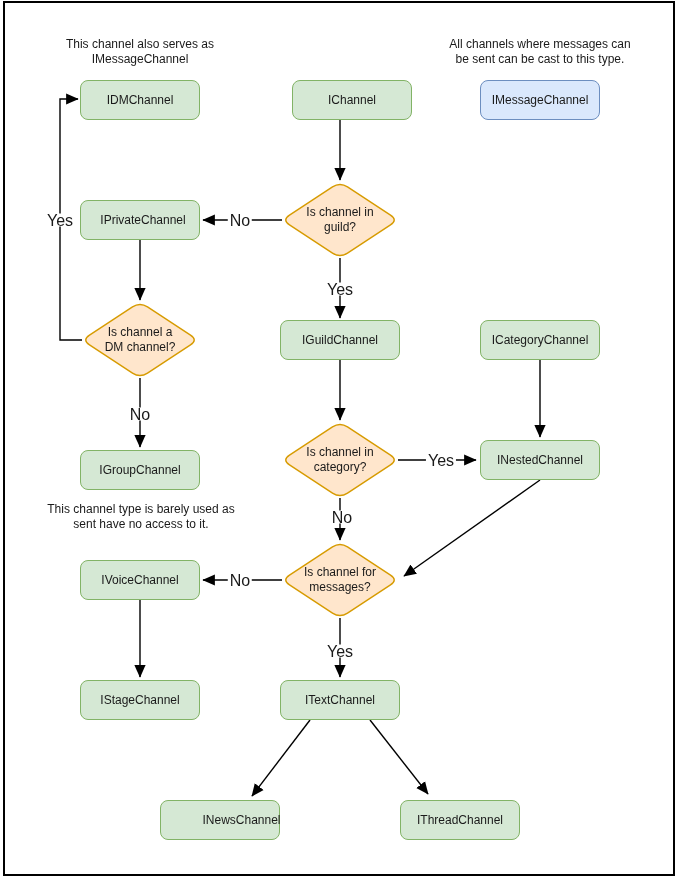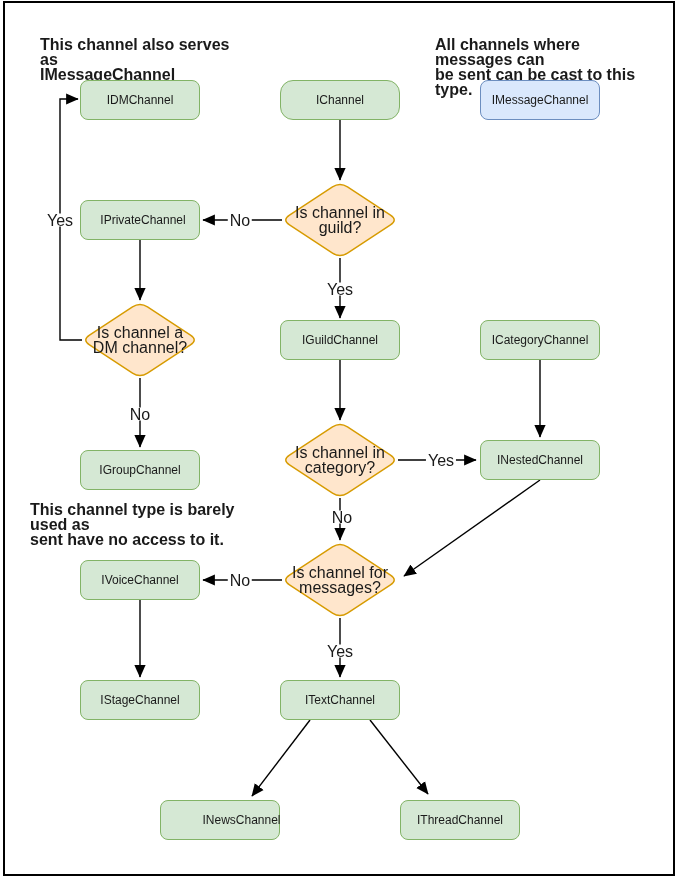--- a/index.html
+++ b/index.html
@@ -19,24 +19,24 @@
   .node{
     position:absolute;width:120px;height:40px;box-sizing:border-box;
     border-radius:8px;display:flex;align-items:center;justify-content:center;
     font-size:12px;text-align:center;
   }
   .node.green{background:#d5e8d4;border:1.4px solid #82b366;}
   .node.blue{background:#dae8fc;border:1.4px solid #6c8ebf;}
   .diamond-text{
     position:absolute;width:116px;height:76px;
     display:flex;flex-direction:column;align-items:center;justify-content:center;
-    font-size:16px;line-height:15px;text-align:center;
+    font-size:12px;line-height:15px;text-align:center;
   }
   .note{
-    position:absolute;font-size:16px;line-height:15px;font-weight:bold;
+    position:absolute;font-size:12px;line-height:15px;text-align:center;
   }
   .edge-label{
     position:absolute;transform:translate(-50%,-50%);
     background:#ffffff;padding:0 2px;font-size:16px;line-height:13px;
   }
 </style>
 </head>
 <body>
 
 <div id="canvas">
@@ -86,21 +86,21 @@
     <div>be sent can be cast to this type.</div>
   </div>
   <div class="note" style="left:30px;top:502px;width:222px;">
     <div>This channel type is barely used as</div>
     <div>sent have no access to it.</div>
   </div>
 
   <div class="node green" style="left:80px;top:80px;">
     <span>IDMChannel</span>
   </div>
-  <div class="node green" style="left:280px;top:80px;border-radius:13px;">
+  <div class="node green" style="left:292px;top:80px;">
     <span>IChannel</span>
   </div>
   <div class="node blue" style="left:480px;top:80px;">
     <span>IMessageChannel</span>
   </div>
   <div class="node green" style="left:80px;top:200px;padding-left:6px;">
     <span>IPrivateChannel</span>
   </div>
   <div class="node green" style="left:280px;top:320px;">
     <span>IGuildChannel</span>

